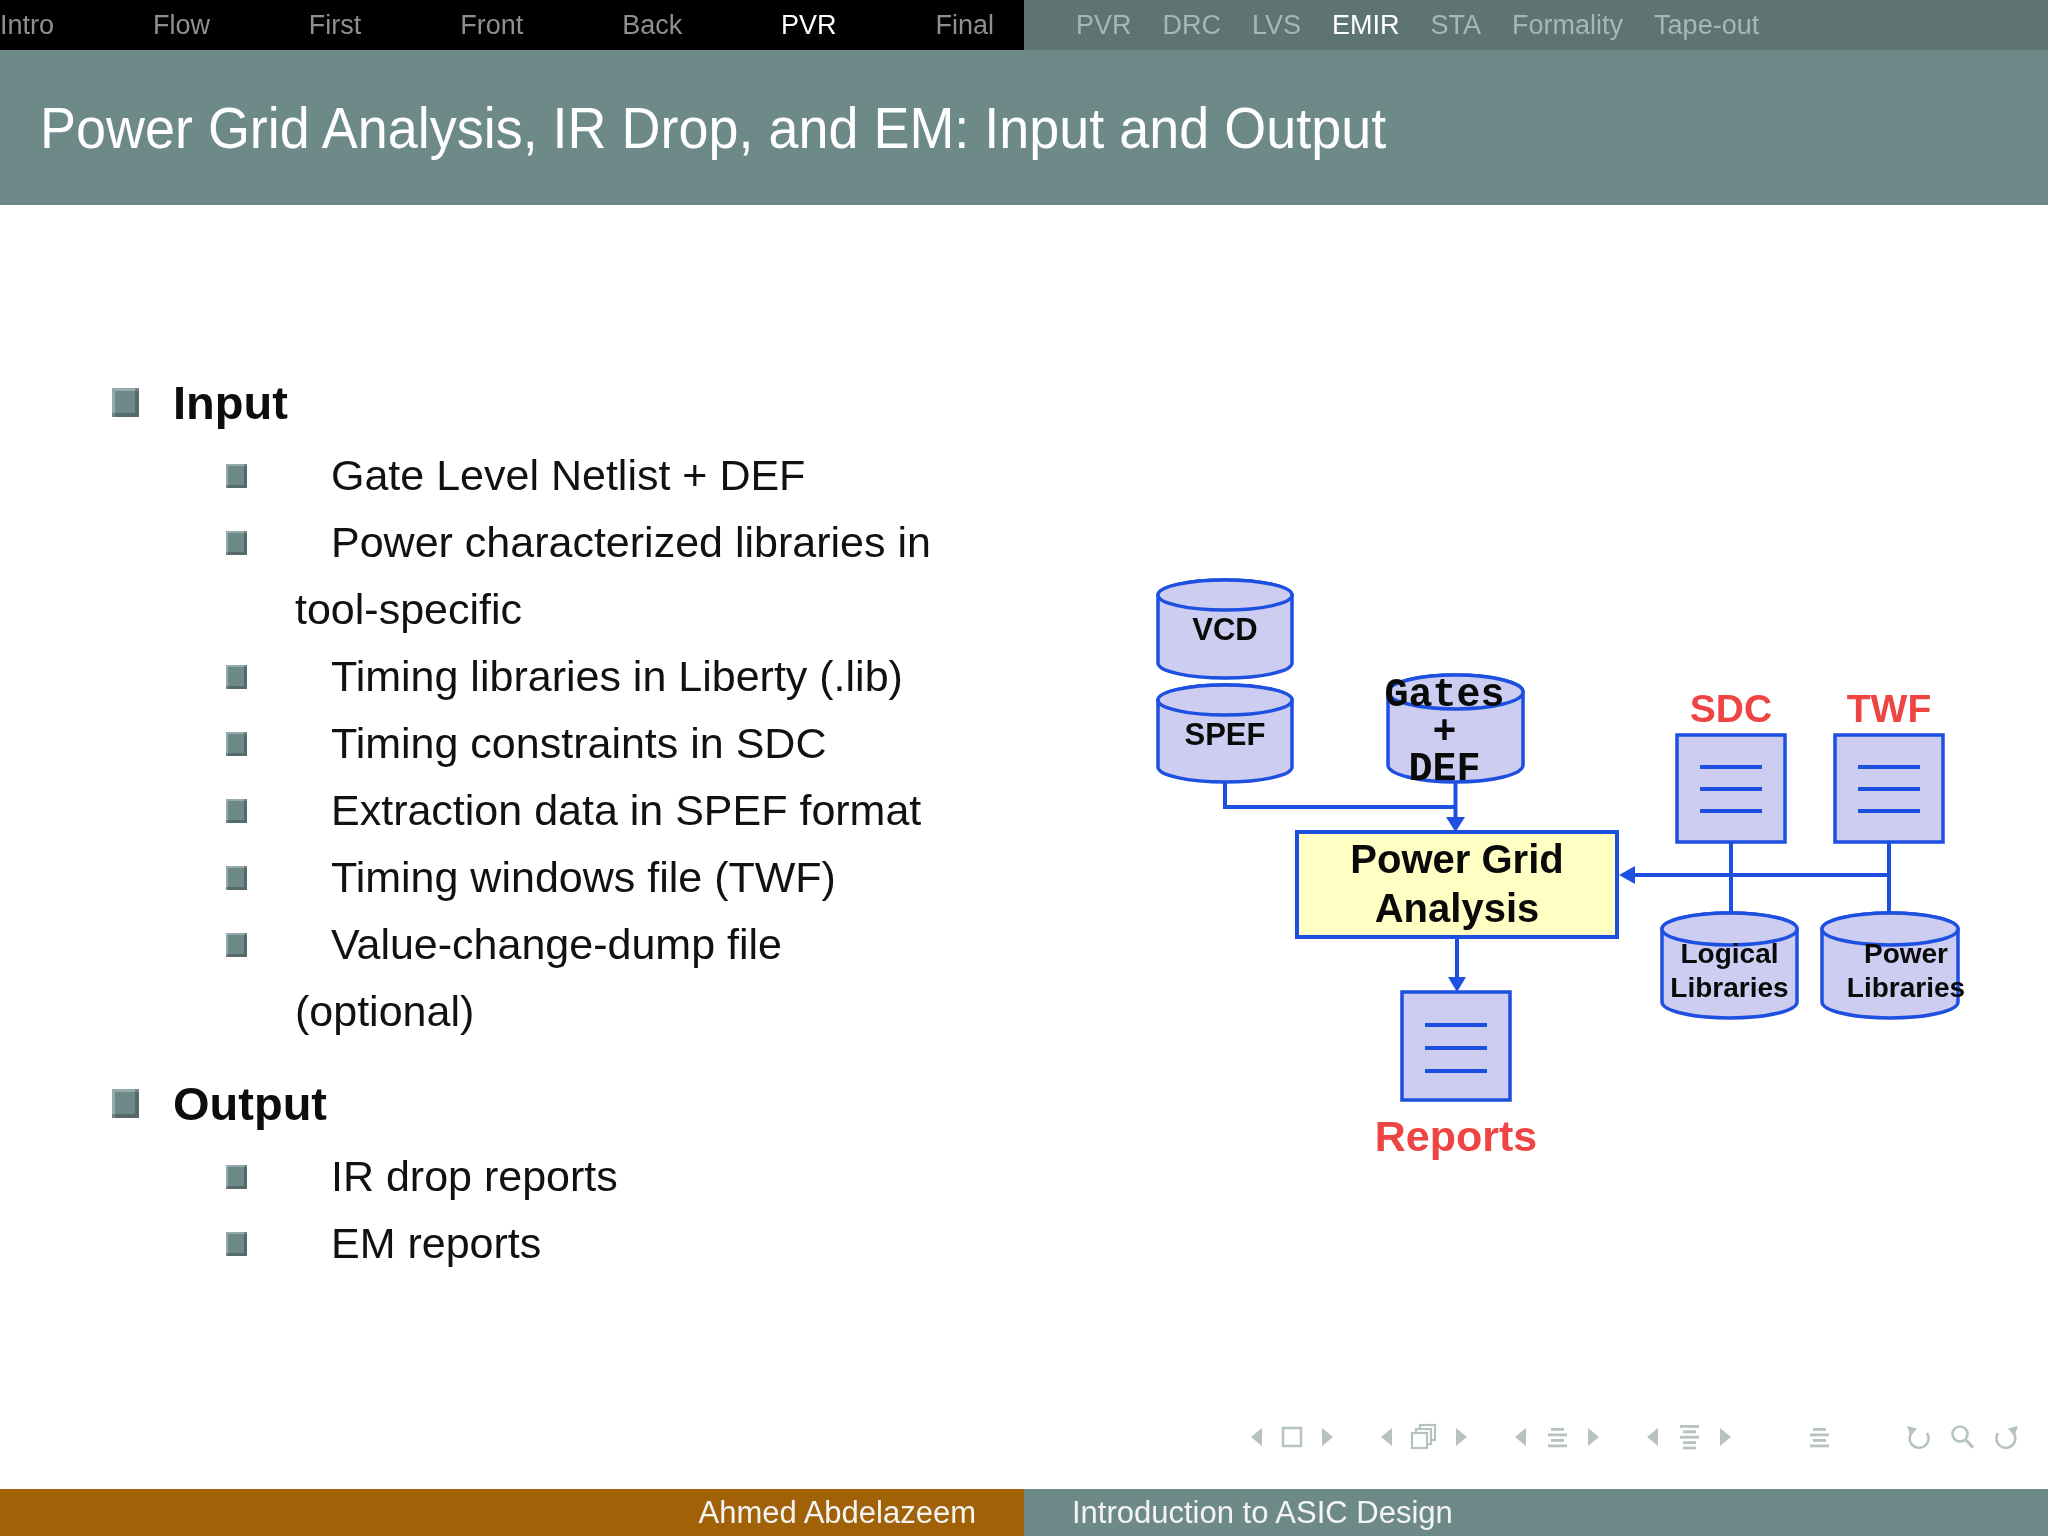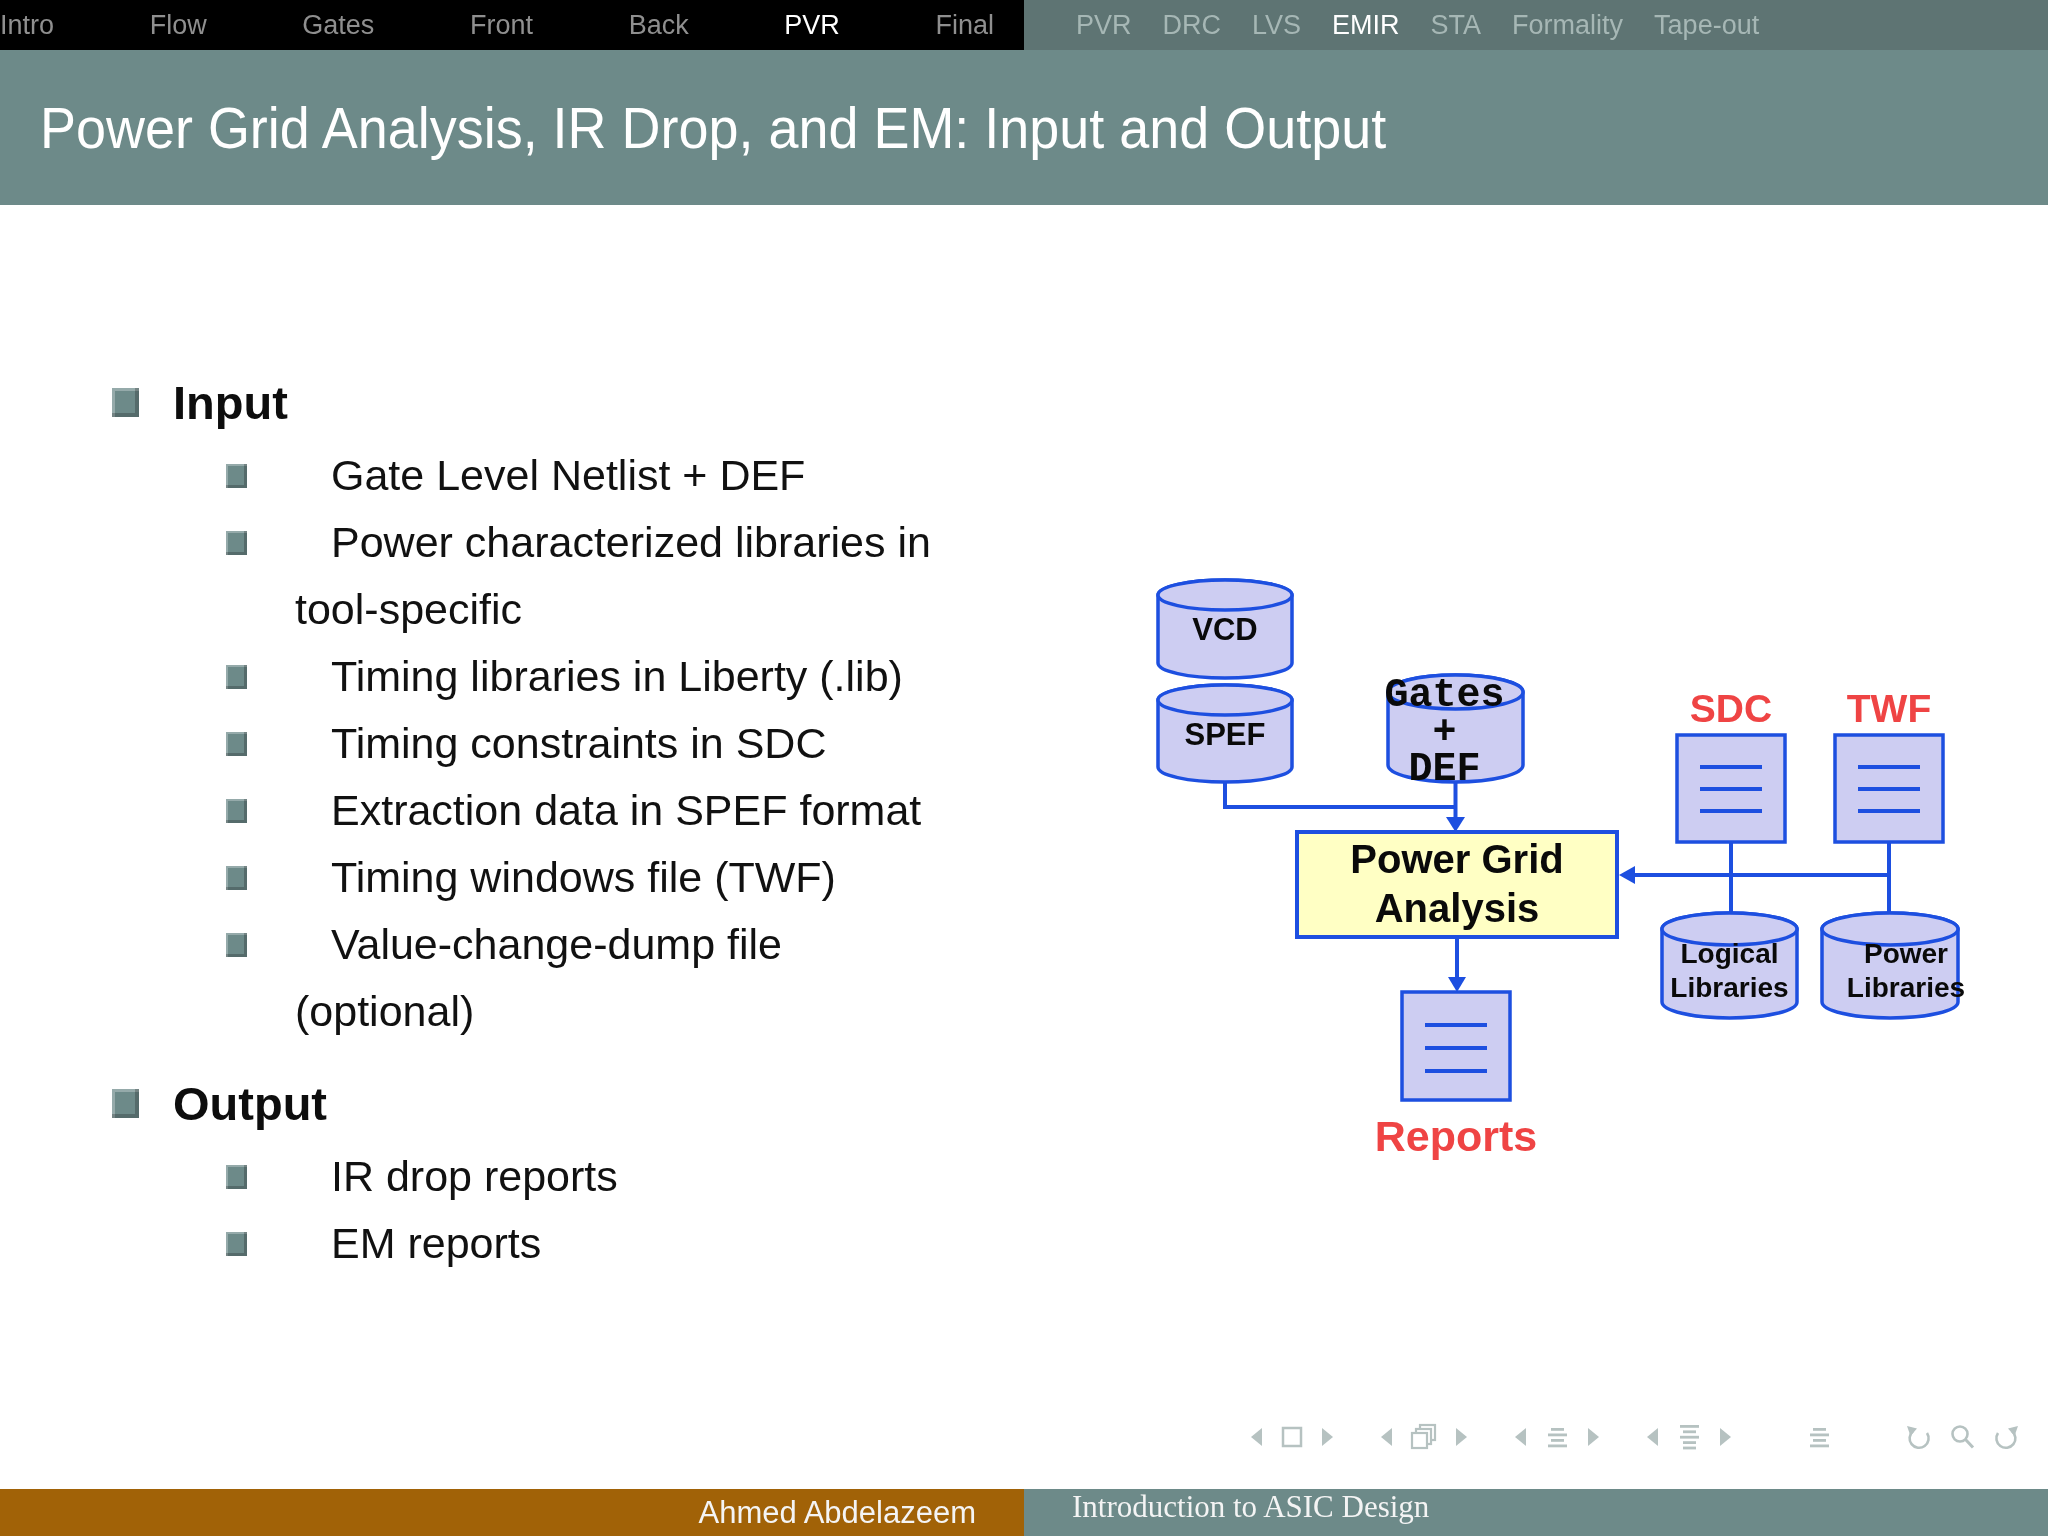--- a/index.html
+++ b/index.html
@@ -39,34 +39,34 @@
   .dlabel.blue{color:#ef4444;}
   
   .navsyms{position:absolute;top:1422px;right:26px;display:flex;align-items:center;}
   .navsyms .ico{display:flex;align-items:center;justify-content:center;margin-left:12px;cursor:pointer;}
   .navsyms .grp{margin-left:28px;display:flex;align-items:center;}
   .navsyms .grp.far{margin-left:58px;}
   
   .footbar{position:absolute;left:0;bottom:0;width:2048px;height:47px;display:flex;}
   .foot-left{width:1024px;background:#a16207;display:flex;align-items:center;justify-content:flex-end;
     padding-right:48px;box-sizing:border-box;}
-  .foot-right{flex:1;background:#6d8a89;display:flex;align-items:flex-start;
-    padding-left:48px;box-sizing:border-box;font-family:Liberation Serif, serif;}
+  .foot-right{flex:1;background:#6d8a89;display:flex;align-items:center;
+    padding-left:48px;box-sizing:border-box;}
   .foot-text{font-size:31px;color:#f4f4f4;white-space:nowrap;}
 </style>
 </head>
 <body>
 
 <div id="slide">
 
   <div class="topbar">
     <div class="topbar-left" id="nav-left">
         <span class="nav-item">Intro</span>
         <span class="nav-item">Flow</span>
-        <span class="nav-item">Gates</span>
+        <span class="nav-item">First</span>
         <span class="nav-item">Front</span>
         <span class="nav-item">Back</span>
         <span class="nav-item active">PVR</span>
         <span class="nav-item">Final</span>
       </div>
     <div class="topbar-right" id="nav-right">
         <span class="nav-item">PVR</span>
         <span class="nav-item">DRC</span>
         <span class="nav-item">LVS</span>
         <span class="nav-item active">EMIR</span>

